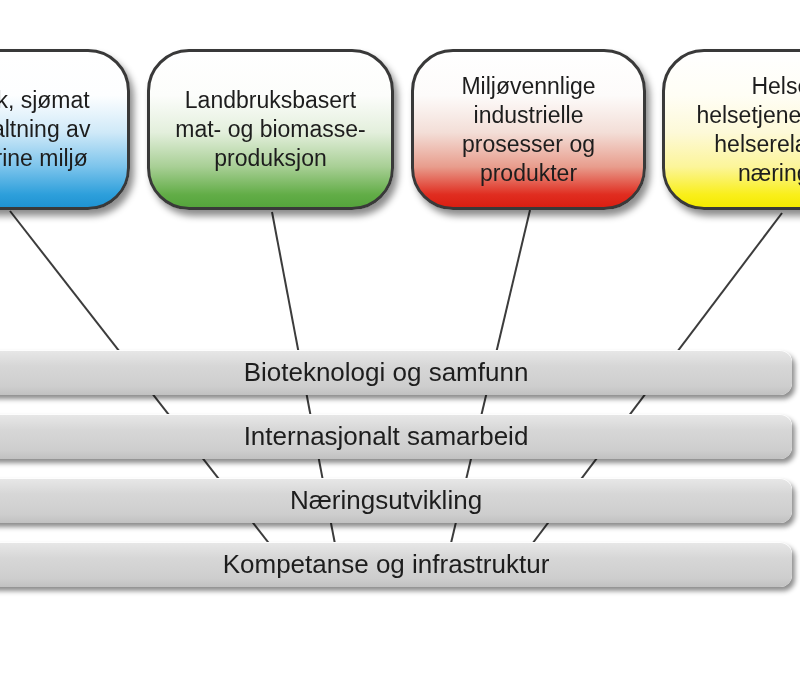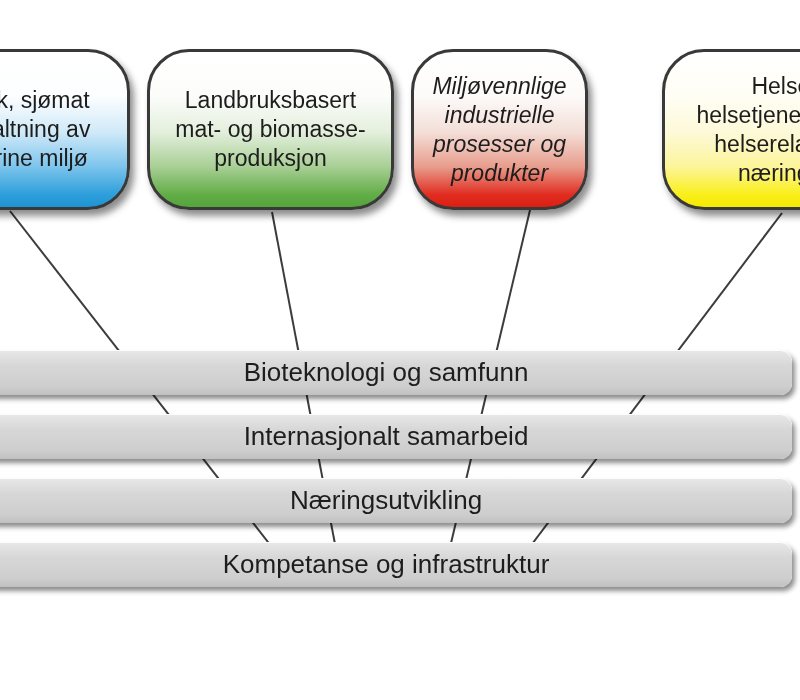--- a/index.html
+++ b/index.html
@@ -33,23 +33,22 @@
   }
   .box-marine {
     left: -118px; width: 248px;
     background: linear-gradient(180deg,#ffffff 0%,#fdfeff 28%,#cfe9f8 52%,#7cc4ec 74%,#2d9fdb 92%,#1f93d2 100%);
   }
   .box-agriculture {
     left: 147px; width: 247px;
     background: linear-gradient(180deg,#ffffff 0%,#fcfdfb 28%,#e3efdc 52%,#a8cf95 74%,#62ad47 92%,#55a43c 100%);
   }
   .box-industry {
-    left: 411px; width: 177px;
+    left: 411px; width: 235px;
     background: linear-gradient(180deg,#ffffff 0%,#fdfbfa 28%,#f3ded7 52%,#e89d8d 74%,#e02d20 92%,#da1f12 100%);
-    font-style: italic;
   }
   .box-health {
     left: 662px; width: 244px;
     background: linear-gradient(180deg,#ffffff 0%,#fffef5 28%,#fdf9d8 52%,#fcf59a 74%,#f9ef1b 92%,#f5ea00 100%);
   }
 
   
   .cross-bar {
     position: absolute;
     left: -20px; width: 812px; height: 45px;

